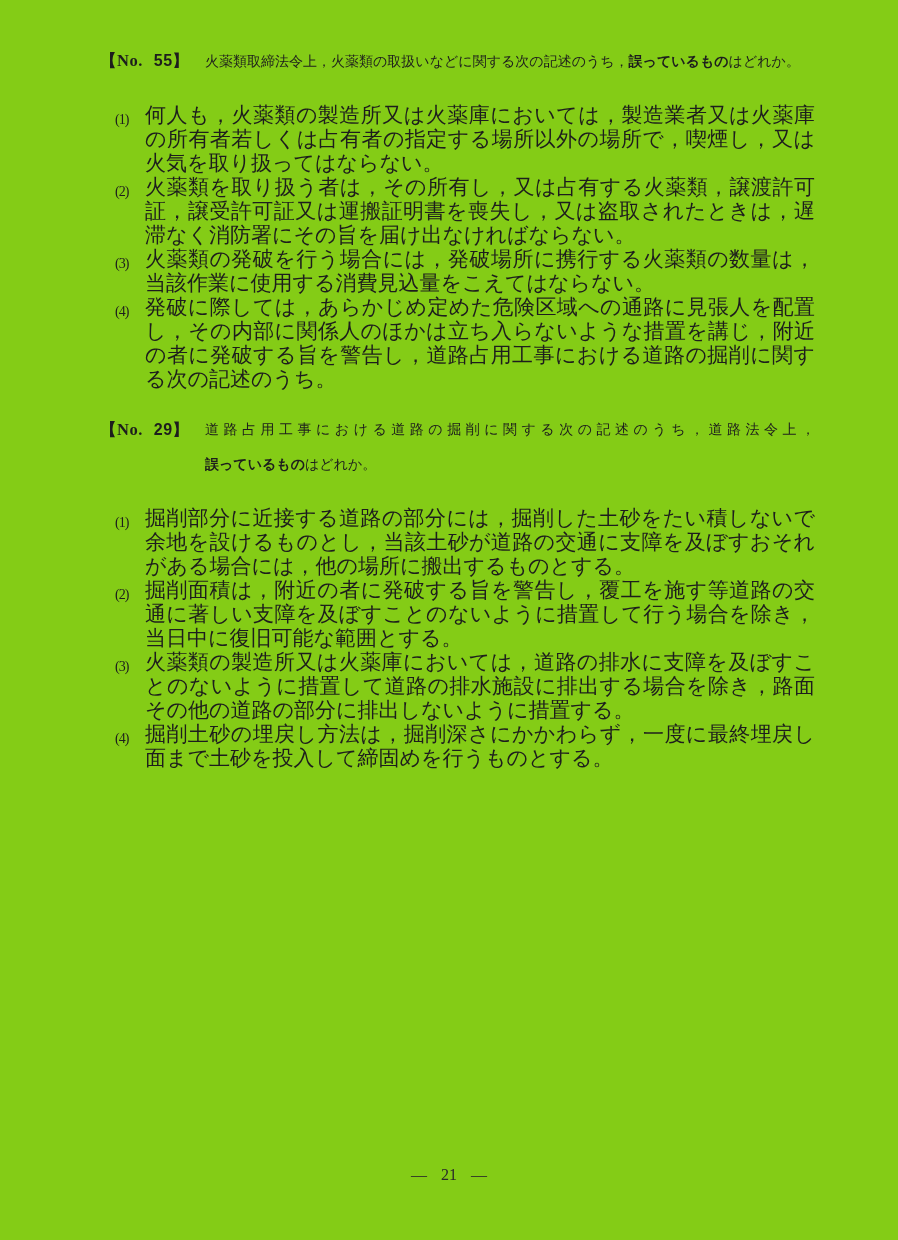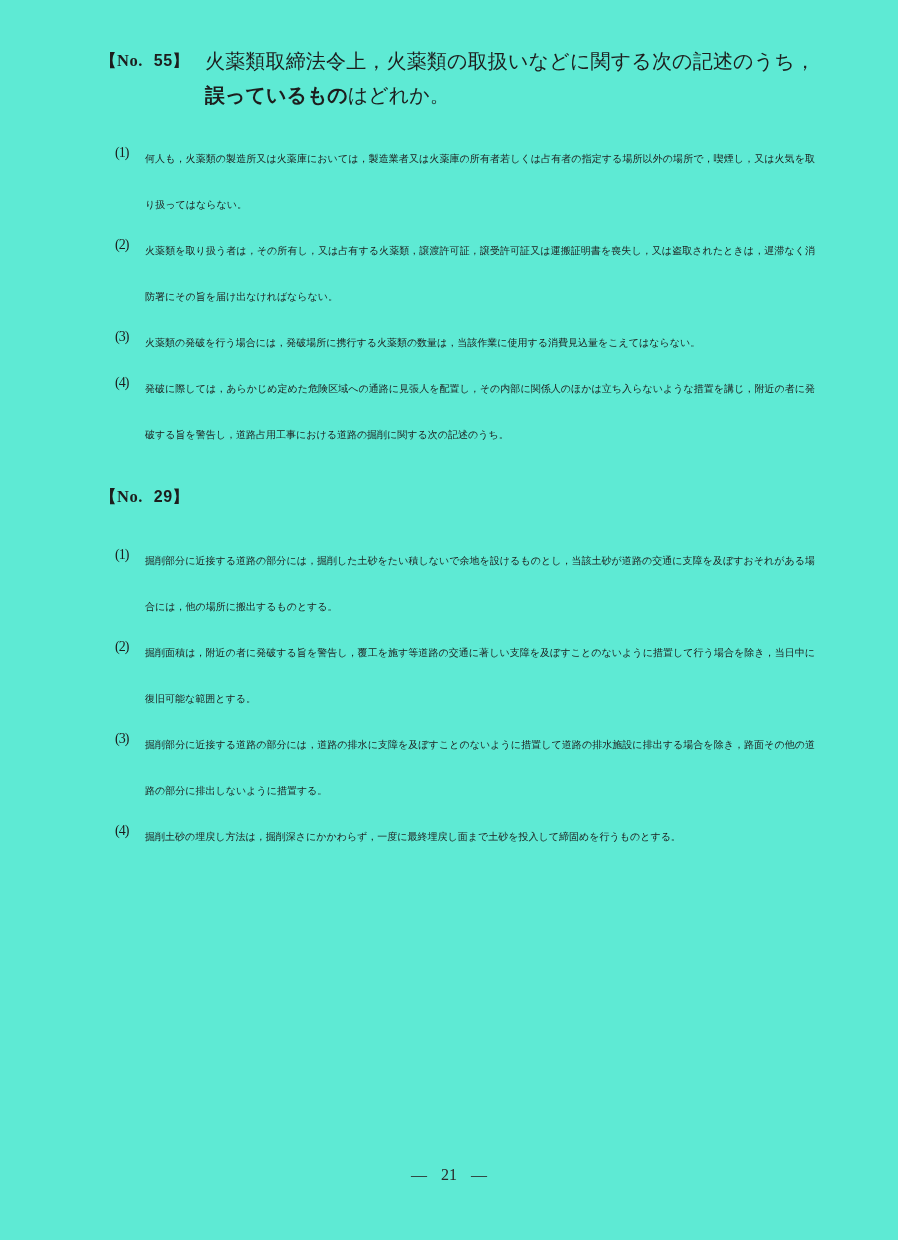--- a/index.html
+++ b/index.html
@@ -6,21 +6,21 @@
   html, body {
     width: 898px; height: 1240px;
     background: #ffffff;
     font-family: "Liberation Serif", "DejaVu Serif", serif;
     color: #1d1d1d;
   }
   .page {
     position: relative;
     width: 898px; height: 1240px;
     overflow: hidden;
-    background: #5eead4;
+    background: #84cc16;
   }
   .content {
     position: absolute;
     left: 100px; top: 44px;
     width: 716px;
   }
   .question { margin-bottom: 22px; }
   .q-head { display: flex; align-items: flex-start; }
   .q-label {
     flex: 0 0 105px;
@@ -31,21 +31,21 @@
     letter-spacing: 0.5px;
   }
   .q-label .num {
     font-family: "Liberation Sans", "DejaVu Sans", sans-serif;
     font-weight: 700;
     margin-left: 11px;
     font-size: 16px;
   }
   .q-stem {
     width: 610px;
-    font-size: 20px;
+    font-size: 14px;
     line-height: 34px;
     text-align: justify;
   }
   .stem-line1 {
     display: block;
     text-align-last: justify;
   }
   .stem-line2 { display: block; }
   .em {
     font-family: "Liberation Sans", "DejaVu Sans", sans-serif;
@@ -54,22 +54,22 @@
   .choices { margin-top: 24px; padding-left: 15px; }
   .choice { display: flex; align-items: flex-start; }
   .c-num {
     flex: 0 0 30px;
     font-size: 14px;
     line-height: 33.5px;
     letter-spacing: -1px;
   }
   .c-text {
     width: 670px;
-    font-size: 10px;
-    line-height: 46px;
+    font-size: 21px;
+    line-height: 24px;
     text-align: justify;
   }
   .footer {
     position: absolute;
     top: 1166px; left: 0;
     width: 898px;
     text-align: center;
     font-size: 16px;
     color: #2a2a2a;
   }
@@ -110,34 +110,36 @@
         </div>
       </div>
     </section>
 
     <section class="question">
       <div class="q-head">
         <div class="q-label">
           <span>【No.</span><span class="num">29】</span>
         </div>
         <div class="q-stem">
+          <span class="stem-line1">道路占用工事における道路の掘削に関する次の記述のうち，道路法令上，</span>
+          <span class="stem-line2"><span class="em">誤っているもの</span><span>はどれか。</span></span>
         </div>
       </div>
       <div class="choices">
         <div class="choice">
           <span class="c-num">(1)</span>
           <span class="c-text">掘削部分に近接する道路の部分には，掘削した土砂をたい積しないで余地を設けるものとし，当該土砂が道路の交通に支障を及ぼすおそれがある場合には，他の場所に搬出するものとする。</span>
         </div>
         <div class="choice">
           <span class="c-num">(2)</span>
           <span class="c-text">掘削面積は，附近の者に発破する旨を警告し，覆工を施す等道路の交通に著しい支障を及ぼすことのないように措置して行う場合を除き，当日中に復旧可能な範囲とする。</span>
         </div>
         <div class="choice">
           <span class="c-num">(3)</span>
-          <span class="c-text">掘削部分に近接する道路の部分には，道路の排水に支障を及ぼすことのないように措置して道路の排水施設に排出する場合を除き，路面その他の道路の部分に排出しないように措置する。</span>
+          <span class="c-text">火薬類の製造所又は火薬庫においては，道路の排水に支障を及ぼすことのないように措置して道路の排水施設に排出する場合を除き，路面その他の道路の部分に排出しないように措置する。</span>
         </div>
         <div class="choice">
           <span class="c-num">(4)</span>
           <span class="c-text">掘削土砂の埋戻し方法は，掘削深さにかかわらず，一度に最終埋戻し面まで土砂を投入して締固めを行うものとする。</span>
         </div>
       </div>
     </section>
 
   </div>
 

